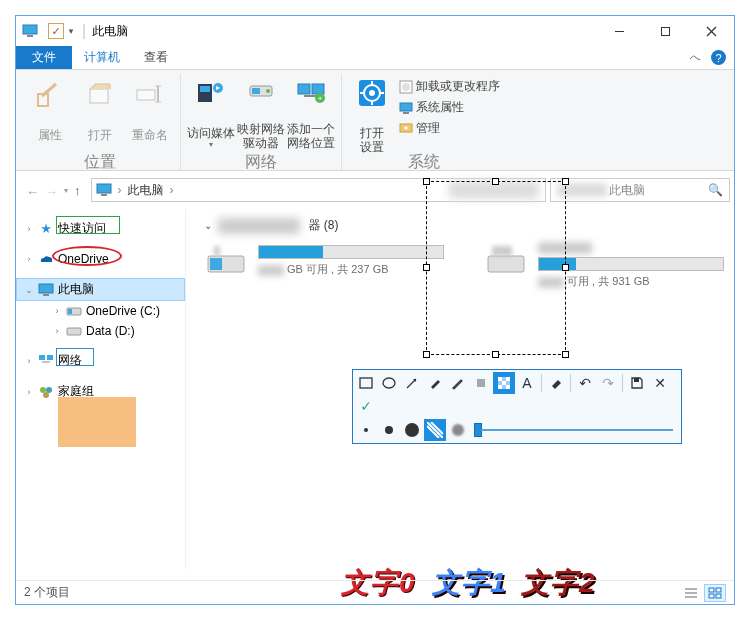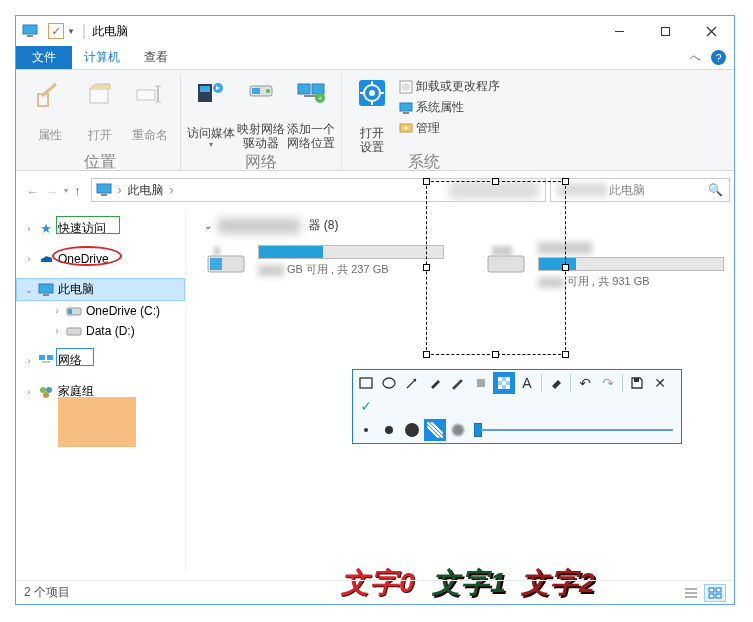--- a/index.html
+++ b/index.html
@@ -84,21 +84,21 @@
 
 
 .shot-tool { position: absolute; border: 1px solid #2579C5; background: #F4F9FE; display: flex; flex-wrap: wrap; padding: 2px; gap: 1px; align-items: center; }
 .tool-btn { width: 22px; height: 22px; display: flex; align-items: center; justify-content: center; color: #333; font-size: 14px; }
 .tool-btn.active { background: #1D8DE0; color: #fff; }
 .tool-sep { width: 1px; height: 18px; background: #B8D4EC; margin: 0 2px; }
 
 
 .anno-text { position: absolute; font-weight: bold; font-size: 28px; font-style: italic; letter-spacing: 1px; text-shadow: 1px 1px 0 #300; }
 .anno0 { color: #D7262B; }
-.anno1 { color: #14532d; text-shadow: 2px 2px 0 #200; }
+.anno1 { color: #3b82f6; text-shadow: 2px 2px 0 #200; }
 .anno2 { color: #9C1A1A; text-shadow: 2px 2px 0 #200; }
 
 
 .status-bar { position: absolute; left: 0; right: 0; bottom: 0; height: 24px; display: flex; align-items: center; padding: 0 8px; font-size: 12px; color: #555; border-top: 1px solid #eaeaea; }
 .status-right { margin-left: auto; display: flex; gap: 2px; }
 .view-btn { width: 22px; height: 18px; border: 1px solid transparent; display: flex; align-items: center; justify-content: center; color: #666; font-size: 11px; }
 .view-btn.active { border-color: #99CFFF; background: #E5F3FF; color: #1979CA; }
 </style>
 </head>
 <body>

